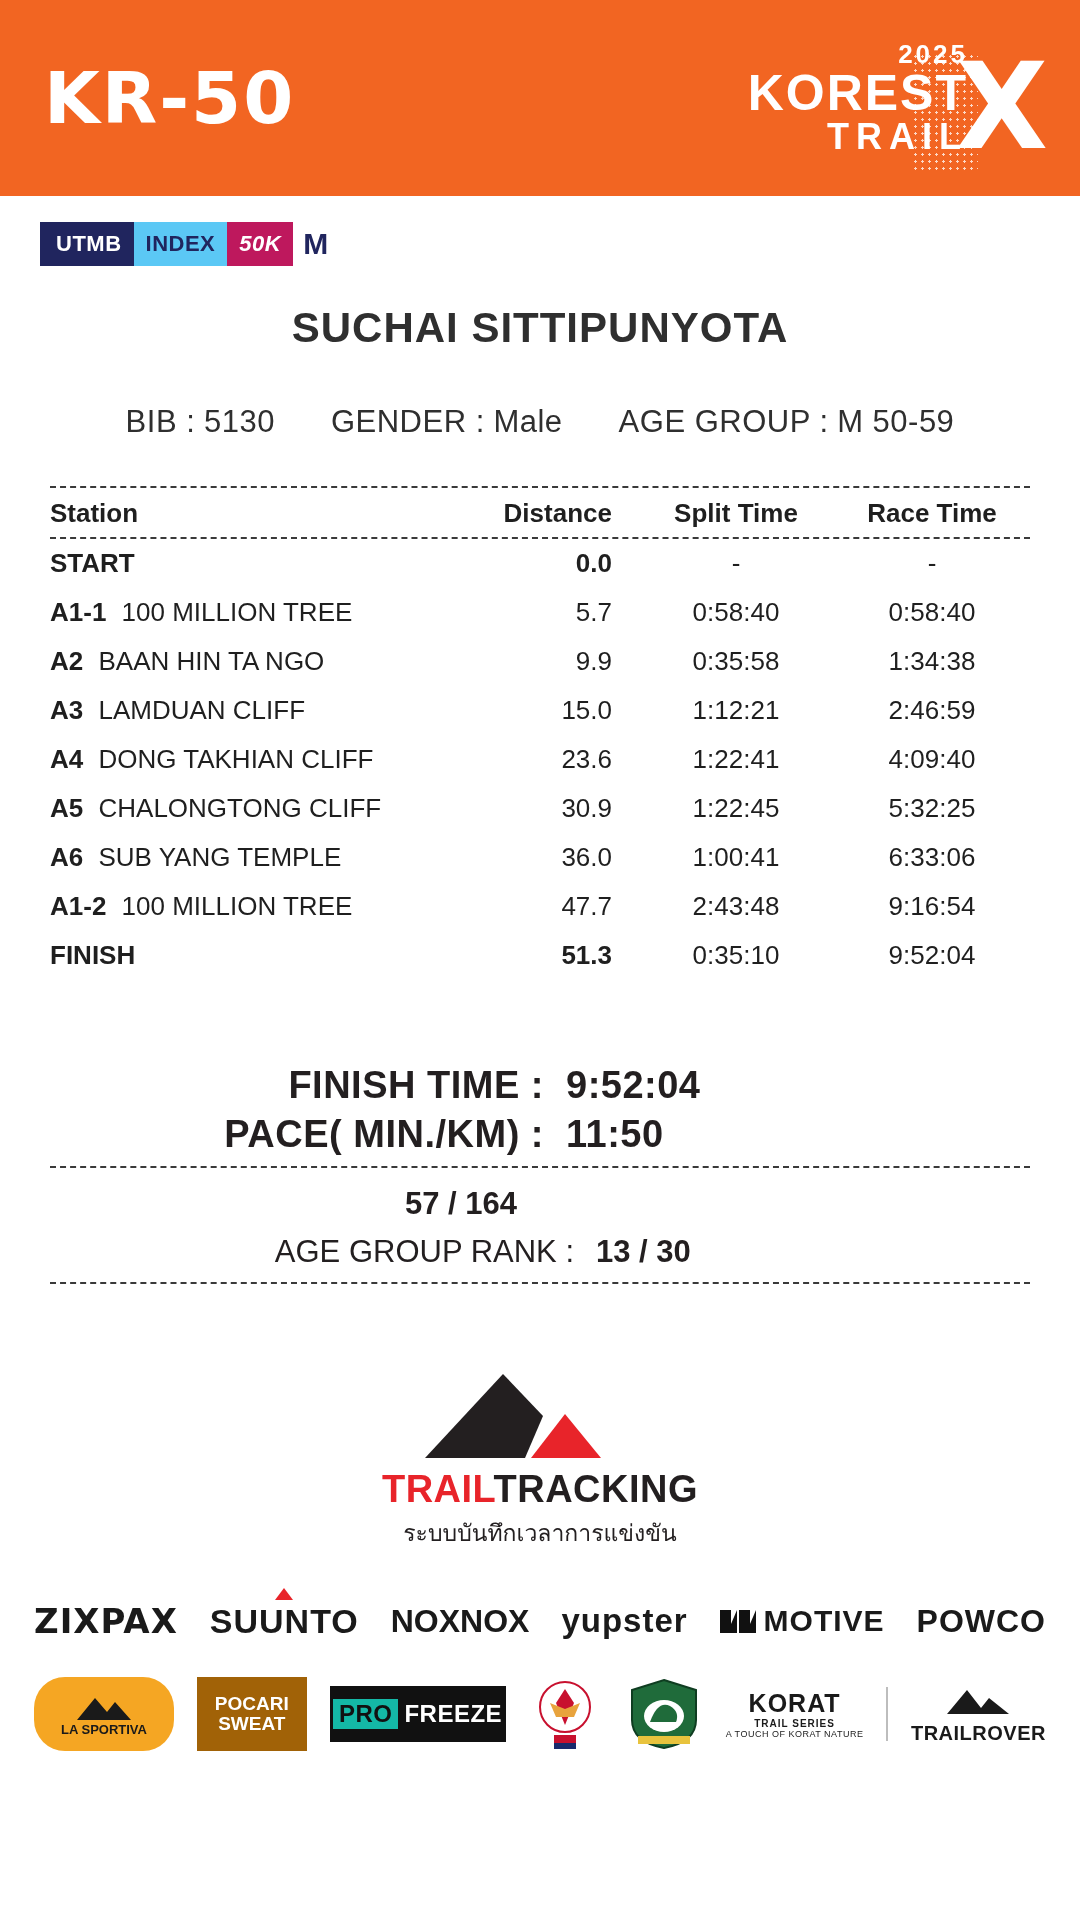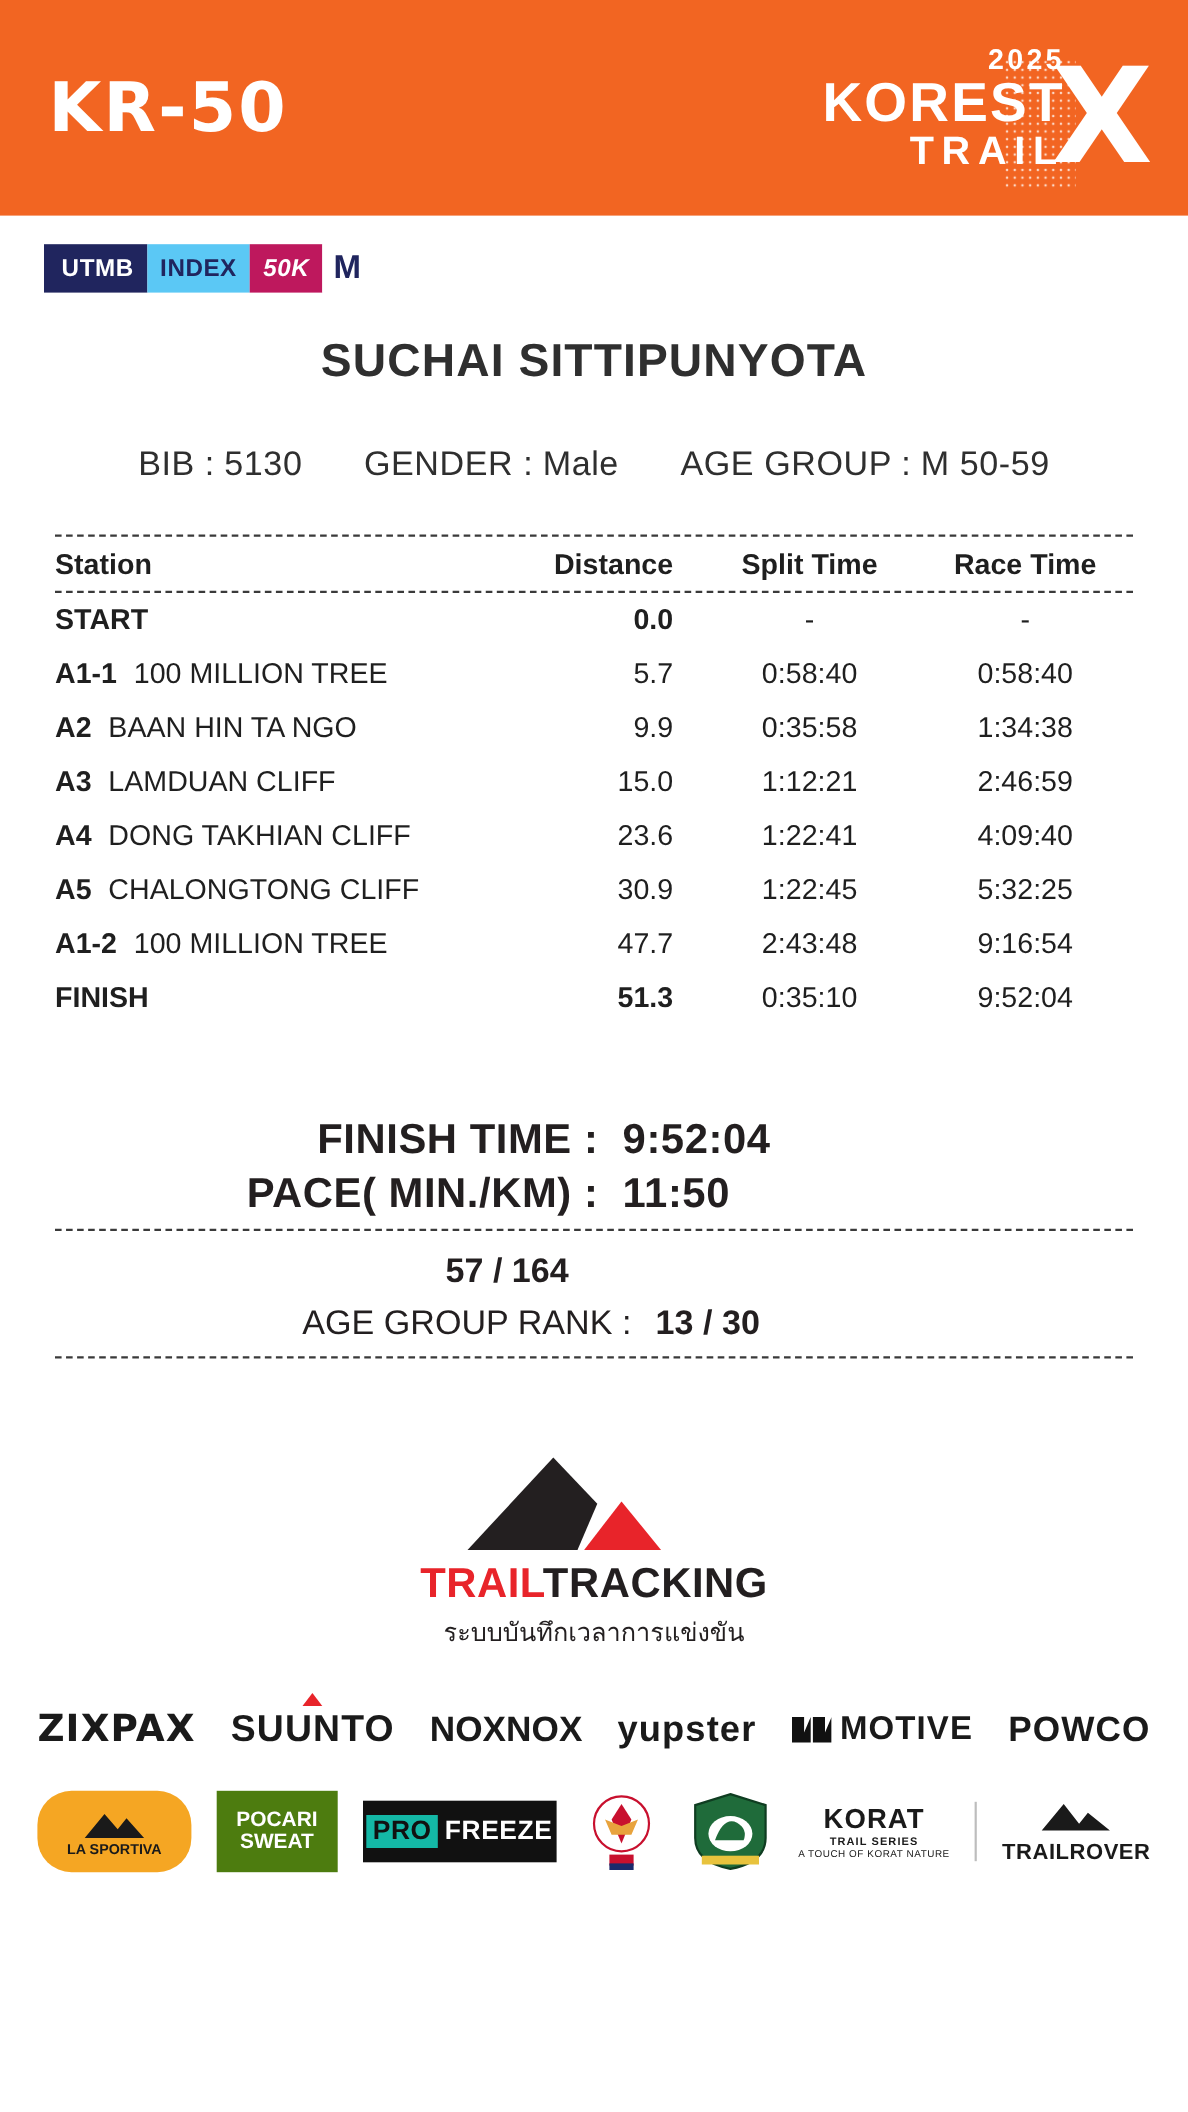--- a/index.html
+++ b/index.html
@@ -26,21 +26,21 @@
     height: 196px;
     background: #f26522;
     display: flex;
     align-items: center;
     justify-content: space-between;
     padding: 0 44px;
     box-sizing: border-box;
   }
   .race-code {
     color: #ffffff;
-    font-size: 62px;
+    font-size: 72px;
     font-weight: bold;
     letter-spacing: 2px;
     line-height: 1;
     font-family: "DejaVu Sans", sans-serif;
   }
   .brand-block {
     position: relative;
     color: #ffffff;
     text-align: right;
     padding-right: 10px;
@@ -311,21 +311,21 @@
   .sp-lasportiva {
     background: #f5a623;
     width: 140px; height: 74px;
     flex-direction: column;
     color: #1a1a1a;
     font-size: 13px;
     font-weight: bold;
     border-radius: 31px;
   }
   .sp-pocari {
-    background: #4d7c0f;
+    background: #a16207;
     width: 110px; height: 74px;
     flex-direction: column;
     color: #ffffff;
     font-size: 19px;
     font-weight: bold;
     line-height: 1.05;
   }
   .sp-profreeze {
     background: #111111;
     width: 176px; height: 56px;
@@ -465,20 +465,29 @@
           <td class="col-race">4:09:40</td>
         </tr>
         <tr>
           <td class="col-station">
             <span class="st-code">A5</span>
             <span class="st-name">CHALONGTONG CLIFF</span>
           </td>
           <td class="col-distance">30.9</td>
           <td class="col-split">1:22:45</td>
           <td class="col-race">5:32:25</td>
+        </tr>
+        <tr>
+          <td class="col-station">
+            <span class="st-code">A6</span>
+            <span class="st-name">SUB YANG TEMPLE</span>
+          </td>
+          <td class="col-distance">36.0</td>
+          <td class="col-split">1:00:41</td>
+          <td class="col-race">6:33:06</td>
         </tr>
         <tr>
           <td class="col-station">
             <span class="st-code">A1-2</span>
             <span class="st-name">100  MILLION TREE</span>
           </td>
           <td class="col-distance">47.7</td>
           <td class="col-split">2:43:48</td>
           <td class="col-race">9:16:54</td>
         </tr>

